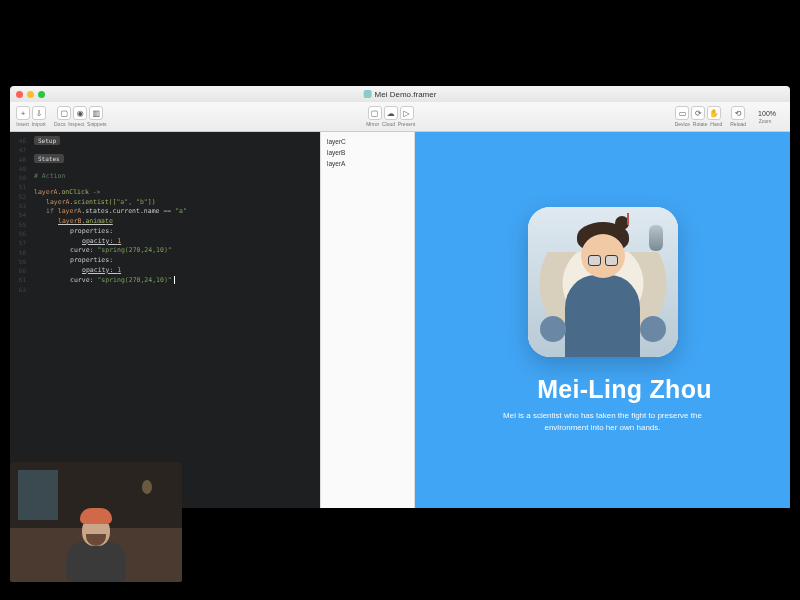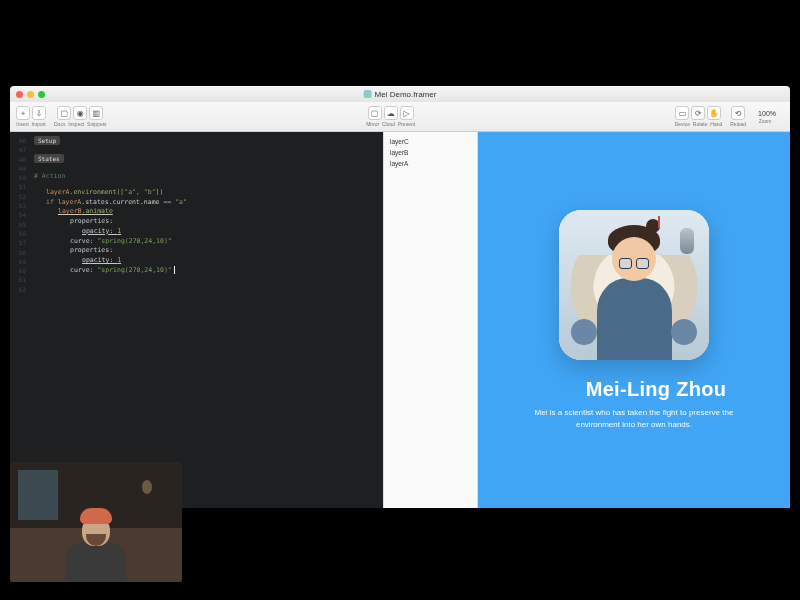--- a/index.html
+++ b/index.html
@@ -20,42 +20,42 @@
 .tb-btns { display:flex; gap:2px; }
 .tb-btn { width:14px; height:14px; background:#fff; border:1px solid #ccc; border-radius:3px; display:flex; align-items:center; justify-content:center; font-size:8px; color:#555;}
 .tb-label { font-size:5px; margin-top:1px; color:#777;}
 .toolbar .spacer { flex:1; }
 .zoom { font-size:7px; color:#333; margin-left:4px;}
 
 
 .main { display:flex; height: calc(100% - 46px); }
 
 
-.editor { width: 373px; background:#1d1f21; color:#c5c8c6; font-family: Menlo, Consolas, monospace; font-size:6.5px; line-height:1.5; position:relative; overflow:hidden;}
+.editor { width: 310px; background:#1d1f21; color:#c5c8c6; font-family: Menlo, Consolas, monospace; font-size:6.5px; line-height:1.5; position:relative; overflow:hidden;}
 .gutter { position:absolute; left:0; top:0; width:20px; height:100%; color:#444; text-align:right; padding:4px 4px 0 0; font-size:6px; line-height:1.55;}
 .codebody { padding:4px 4px 4px 24px; }
 .fold-badge { display:inline-block; background:#444; color:#ddd; border-radius:2px; padding:0 4px; font-size:6px; margin-bottom:3px;}
 .comment { color:#5f7a5f; }
 .k-var { color:#cc8f5f; }
 .k-key { color:#a0b05a; }
 .k-prop { color:#c5c8c6;margin-top:24px; }
 .k-punc { color:#888; }
 .k-num { color:#d0a45a; }
 .k-str { color:#7aa05a; }
 .cursor { display:inline-block; width:1px; height:8px; background:#fff; vertical-align:middle; margin-left:2px;}
 .indent1{padding-left:12px;} .indent2{padding-left:24px;text-decoration:underline;} .indent3{padding-left:36px;} .indent4{padding-left:48px;text-decoration:underline;}
 
 
 .layerlist { width: 95px; background:#fafafa; border-left:1px solid #ddd; border-right:1px solid #ddd; font-size:6.5px; color:#333; padding:4px 6px; }
 .layerlist div { padding:2px 0; }
 
 
 .preview { flex:1; background:#41a5f5; display:flex; flex-direction:column; align-items:center; justify-content:center; color:#fff; text-align:center; padding: 0 20px;}
 .card { width:150px; height:150px; background:#fff; border-radius:22px; overflow:hidden; position:relative; box-shadow:0 8px 24px rgba(0,0,0,.2);}
-.hero-title { font-size:20px; font-weight:600; margin-top:18px; letter-spacing:.3px;margin-left:44px;}
+.hero-title { font-size:25px; font-weight:600; margin-top:18px; letter-spacing:.3px;margin-left:44px;}
 .hero-sub { font-size:8px; opacity:.95; margin-top:6px; line-height:1.4; max-width:240px;}
 
 
 .char { position:absolute; inset:0; background: linear-gradient(#dfe9f0,#b8cad6); }
 .coat { position:absolute; bottom:0; left:0; right:0; height:70%; background:radial-gradient(circle at 50% 30%, #f2ede0 0 38%, #d8d0bc 39% 60%, transparent 61%);}
 .body { position:absolute; bottom:0; left:25%; width:50%; height:55%; background:#4a6a8a; border-radius:40% 40% 0 0;}
 .armL,.armR { position:absolute; bottom:10%; width:26px; height:26px; background:#6a87a5; border-radius:50%;}
 .armL{left:8%;} .armR{right:8%;}
 .head { position:absolute; top:18%; left:50%; transform:translateX(-50%); width:44px; height:44px; background:#f2c9a5; border-radius:50%;}
 .hair { position:absolute; top:10%; left:50%; transform:translateX(-50%); width:52px; height:30px; background:#3a2a20; border-radius:50% 50% 40% 40%;}
@@ -166,21 +166,22 @@
           <div>61</div>
           <div>62</div>
       </div>
       <div class="codebody">
         <div><span class="fold-badge">Setup</span></div>
         <div style="height:6px"></div>
         <div><span class="fold-badge">States</span></div>
         <div style="height:6px"></div>
         <div class="comment"># Action</div>
         <div style="height:6px"></div>
-        <div class="indent1"><span class="k-var">layerA</span><span class="k-key">.environment([</span><span class="k-str">"a"</span><span class="k-punc">, </span><span class="k-str">"b"</span><span class="k-key">])</span></div>
+        <div><span class="k-var">layerA</span><span class="k-key">.onClick</span><span class="k-punc"> -&gt;</span></div>
+        <div class="indent1"><span class="k-var">layerA</span><span class="k-key">.scientist([</span><span class="k-str">"a"</span><span class="k-punc">, </span><span class="k-str">"b"</span><span class="k-key">])</span></div>
         <div class="indent1"><span class="k-punc">if </span><span class="k-var">layerA</span><span class="k-prop">.states.current.name </span><span class="k-punc">== </span><span class="k-str">"a"</span></div>
         <div class="indent2"><span class="k-var">layerB</span><span class="k-key">.animate</span></div>
         <div class="indent3"><span class="k-prop">properties:</span></div>
         <div class="indent4"><span class="k-prop">opacity: </span><span class="k-num">1</span></div>
         <div class="indent3"><span class="k-prop">curve: </span><span class="k-str">"spring(270,24,10)"</span></div>
         <div class="indent3"><span class="k-prop">properties:</span></div>
         <div class="indent4"><span class="k-prop">opacity: </span><span class="k-num">1</span></div>
         <div class="indent3"><span class="k-prop">curve: </span><span class="k-str">"spring(270,24,10)"</span><span class="cursor"></span></div>
       </div>
     </div>

